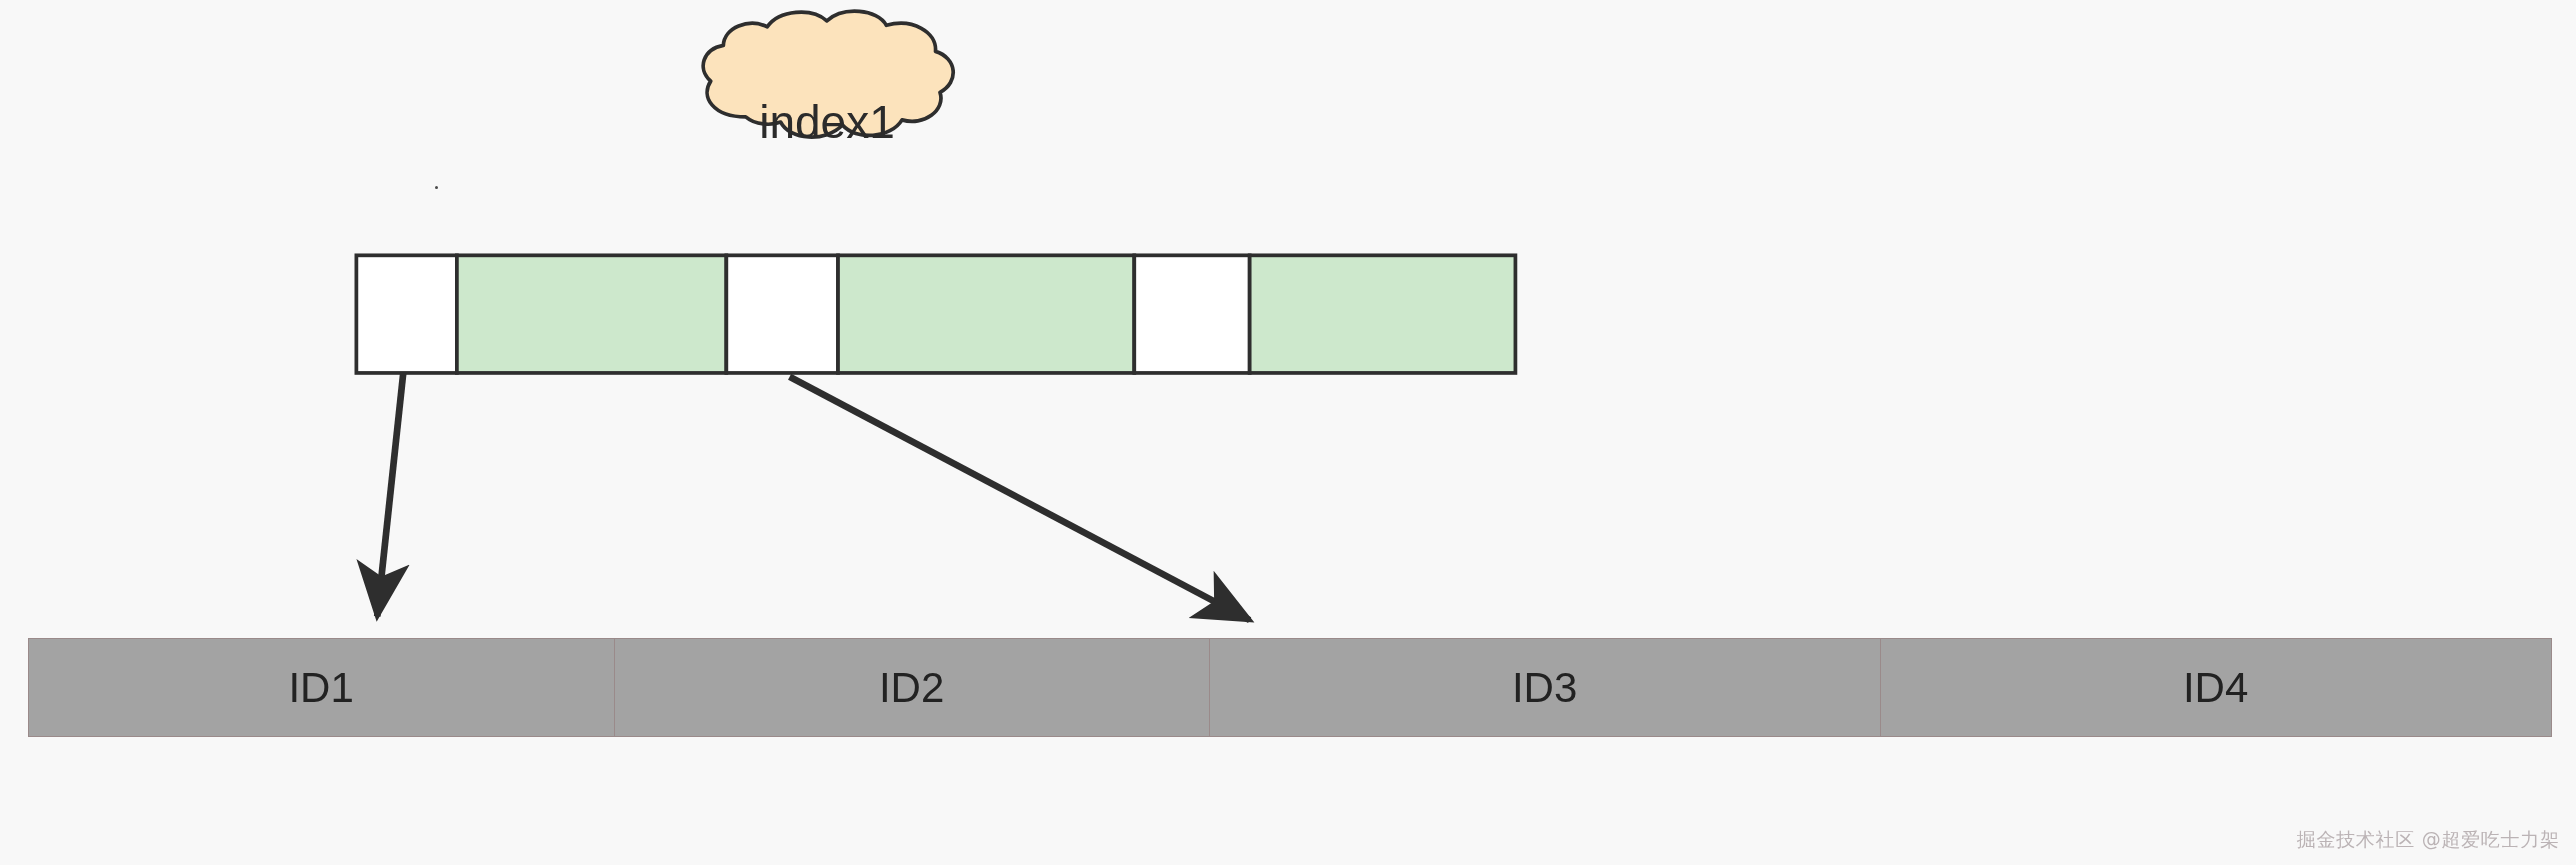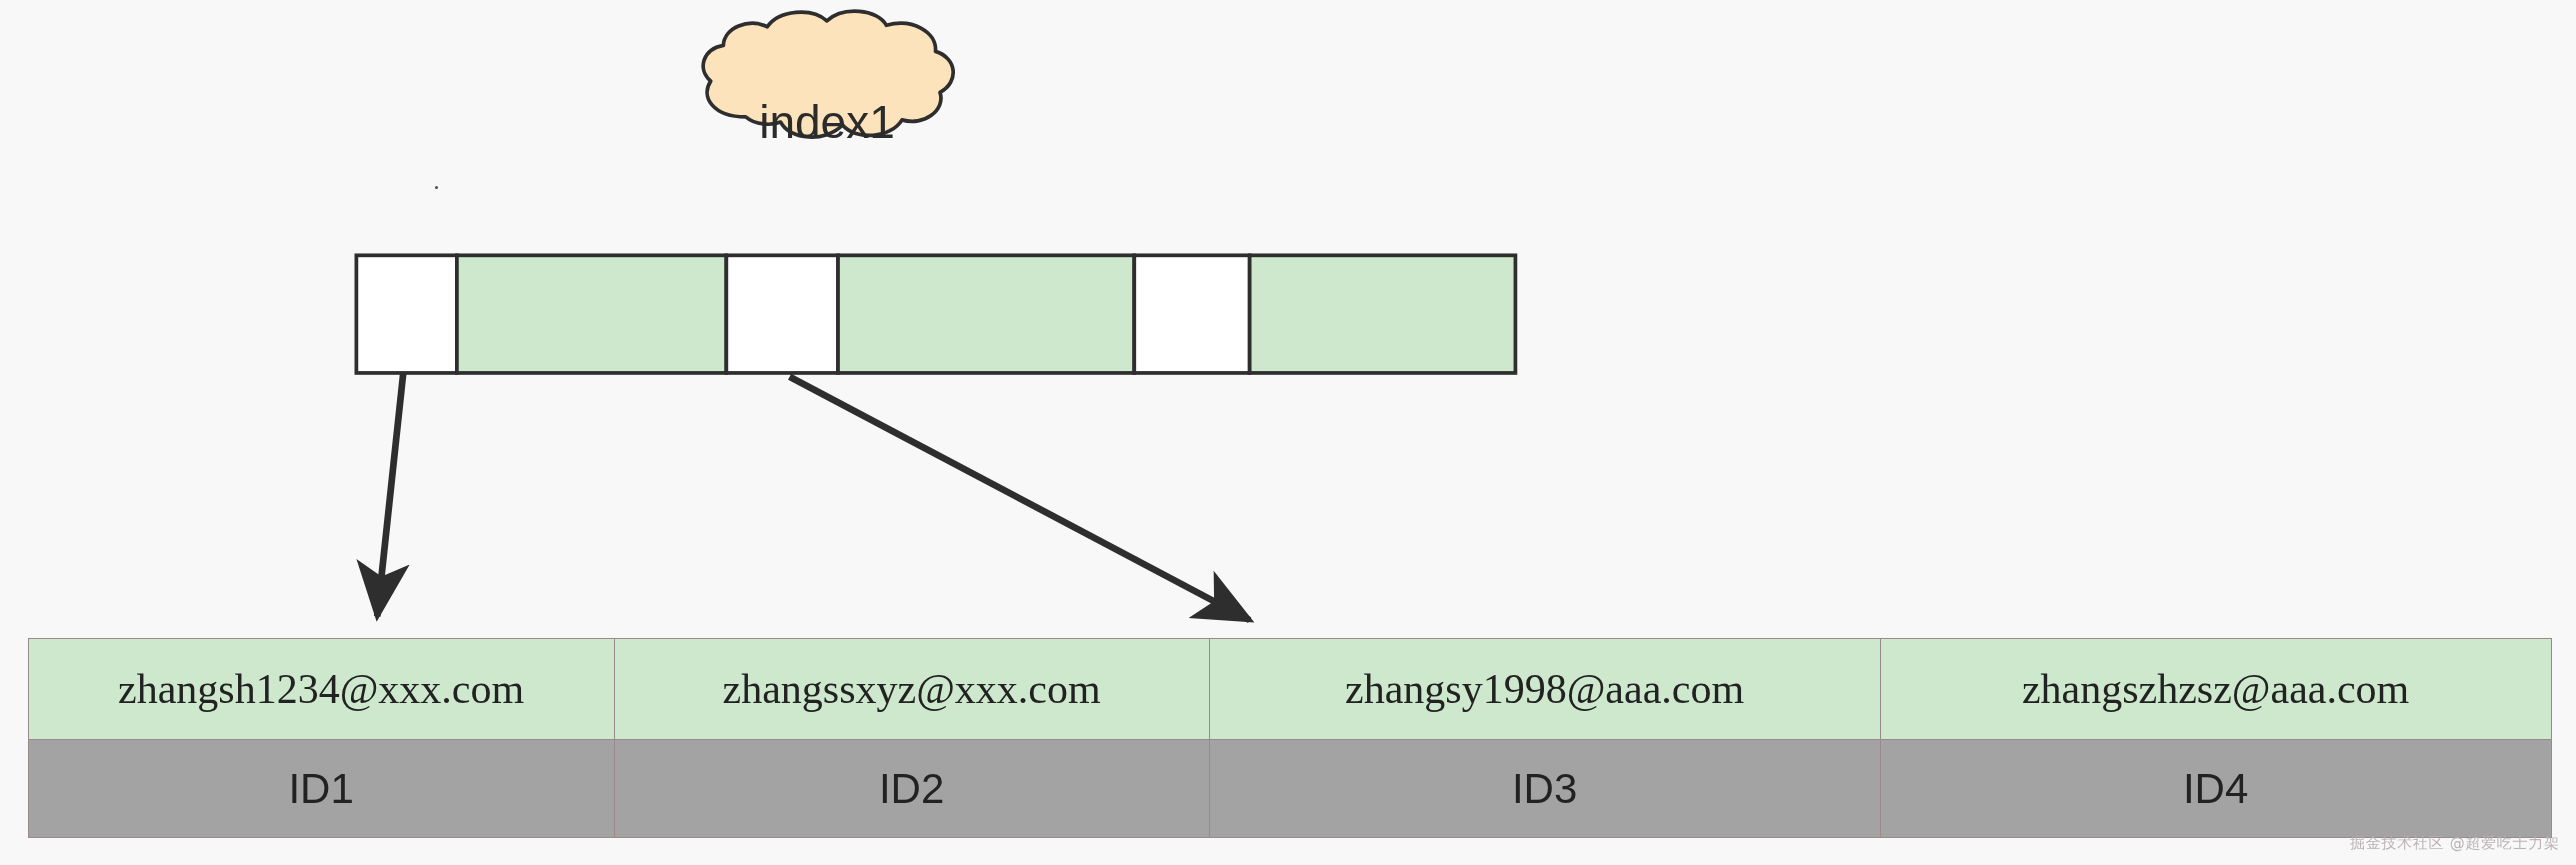--- a/index.html
+++ b/index.html
@@ -77,21 +77,21 @@
   .col-1 { width: 585px; }
   .col-2 { width: 594px; }
   .col-3 { width: 670px; }
   .col-4 { width: 670px; }
 
   
   .watermark {
     position: absolute;
     right: 16.4px;
     bottom: 12px;
-    font-size: 15px;
+    font-size: 19px;
     color: #B8B0B2;
     font-family: "DejaVu Sans", sans-serif;
     letter-spacing: 0.7px;
     white-space: nowrap;
     opacity: 0.95;
     pointer-events: none;
   }
   .speck {
     position: absolute;
     left: 435px;
@@ -144,26 +144,20 @@
       <line x1="1060" y1="506" x2="1678" y2="833" stroke="#2E2E2E" stroke-width="9" stroke-linecap="butt" marker-end="url(#arrowHead)"></line>
     </g>
   </svg>
 
   <div class="cloud-label">index1</div>
 
   <div class="speck"></div>
 
   <table class="data-table">
     <tbody>
-      <tr class="row-email">
-        <td class="col-1">zhangsh1234@xxx.com</td>
-        <td class="col-2">zhangssxyz@xxx.com</td>
-        <td class="col-3">zhangsy1998@aaa.com</td>
-        <td class="col-4">zhangszhzsz@aaa.com</td>
-      </tr>
       <tr class="row-id">
         <td class="col-1">ID1</td>
         <td class="col-2">ID2</td>
         <td class="col-3">ID3</td>
         <td class="col-4">ID4</td>
       </tr>
     </tbody>
   </table>
 
   <div class="watermark">掘金技术社区 @超爱吃士力架</div>

